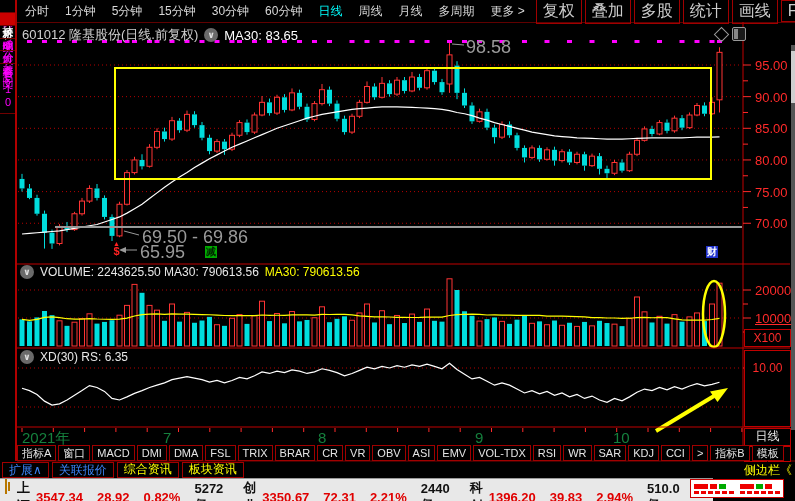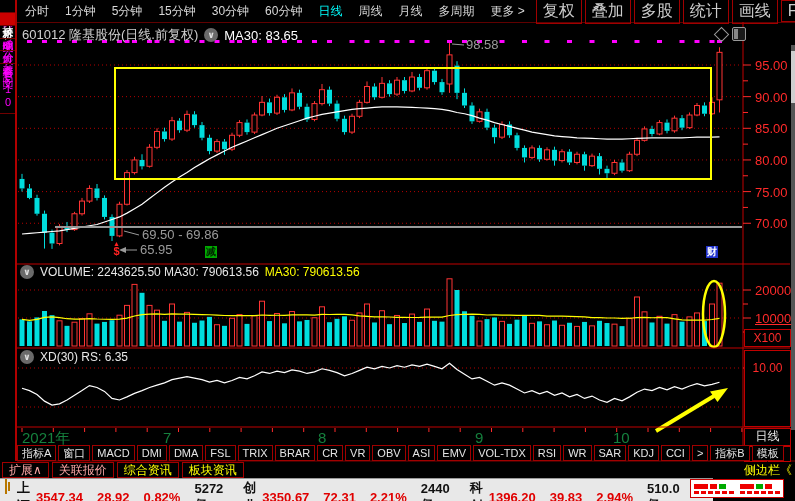--- a/index.html
+++ b/index.html
@@ -20,21 +20,21 @@
   .side-tab{writing-mode:vertical-rl;text-orientation:upright;color:#ff00ff;font-size:11px;
             line-height:15px;padding:4px 0;border-bottom:1px solid #700000;text-align:center;letter-spacing:1px;}
   .side-tab.active{background:#cc0000;color:#ffffff;}
 
   .title-row{left:22px;top:26px;color:#d0d0d0;font-size:13px;display:flex;align-items:center;gap:6px;white-space:nowrap;}
   .ma-main{color:#ffffff;}
   .chev{display:inline-block;width:14px;height:14px;border-radius:50%;background:#6a6a6a;color:#e0e0e0;
         font-size:9px;line-height:14px;text-align:center;font-weight:bold;}
 
   .ytick{position:absolute;color:#ff2a2a;font-size:13px;z-index:2;white-space:nowrap;}
-  .note{position:absolute;color:#9a9a9a;font-size:13px;z-index:3;white-space:nowrap;}
+  .note{position:absolute;color:#9a9a9a;font-size:18px;z-index:3;white-space:nowrap;}
   .marker{position:absolute;z-index:3;font-size:10px;line-height:12px;}
   .badge-jian{background:#00aa00;color:#002200;padding:0 1px;font-weight:bold;}
   .badge-cai{background:#2233cc;color:#ffffff;padding:0 1px;font-weight:bold;}
   .dollar{color:#ff2222;font-weight:bold;text-align:center;}
   .dollar .tip{display:block;font-size:7px;line-height:5px;}
   .dollar .sym{display:block;font-size:11px;line-height:10px;}
 
   .pane-header{display:flex;align-items:center;gap:6px;font-size:12px;white-space:nowrap;z-index:2;}
   .ph-white{color:#e8e8e8;} .ph-yellow{color:#ffff00;}
 
@@ -42,21 +42,21 @@
   .period-box{border:1px solid #c00000;color:#e8e8e8;font-size:12px;text-align:center;z-index:2;background:#000;}
 
   .month{position:absolute;color:#15803d;font-size:15px;z-index:2;white-space:nowrap;}
 
   .ind-row{left:17px;top:444px;width:724px;height:17px;display:flex;align-items:center;z-index:2;}
   .ind-btn{color:#e4e4e4;font-size:11px;border:1px solid #a00000;background:#000;
            padding:0 4px;margin-right:2px;line-height:14px;white-space:nowrap;}
 
   .tabs-row{left:2px;top:462px;width:740px;height:16px;display:flex;align-items:center;z-index:2;}
   .btab{font-size:12px;border:1px solid #a00000;background:#000;padding:0 6px;margin-right:3px;line-height:14px;white-space:nowrap;}
-  .btab.white{color:#fca5a5;} .btab.yellow{color:#ffff00;}
+  .btab.white{color:#3b82f6;} .btab.yellow{color:#ffff00;font-family:Liberation Mono, monospace;}
   .side-toggle{position:absolute;left:744px;top:462px;color:#ffff00;font-size:12px;z-index:2;white-space:nowrap;}
 
   .status{left:0;top:478px;width:713px;height:23px;background:#e8e8e8;border-top:1px solid #999;
           display:flex;align-items:flex-start;font-size:13px;font-weight:bold;z-index:2;}
   .status .name{color:#111;margin:0 6px 0 10px;}
   .status .val{color:#e00000;margin-right:14px;}
   .status .amt{color:#111;margin-right:10px;}
   .app-icon{width:15px;height:13px;background:#ffcc33;border:1px solid #b87700;margin-left:5px;position:relative;}
   .app-icon:before{content:"";position:absolute;left:2px;top:2px;right:2px;bottom:2px;background:#ff9900;border:1px solid #b87700;}
   .mini-widget{margin-left:auto;margin-right:3px;width:110px;height:17px;background:#ffffff;border:1px solid #cc0000;

